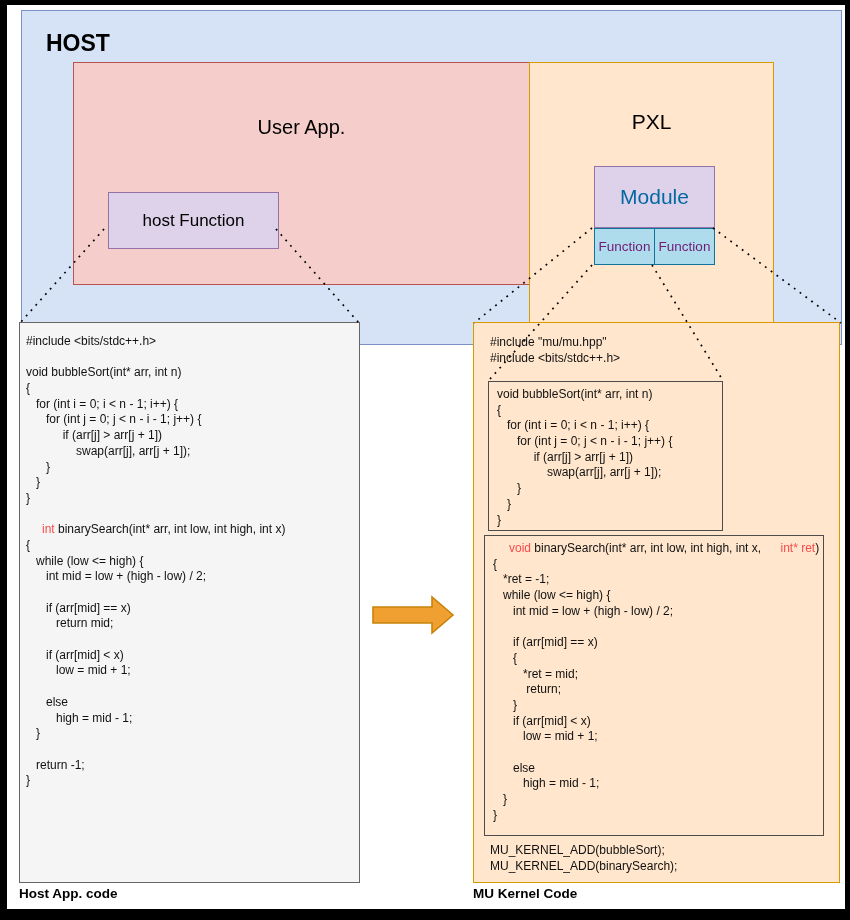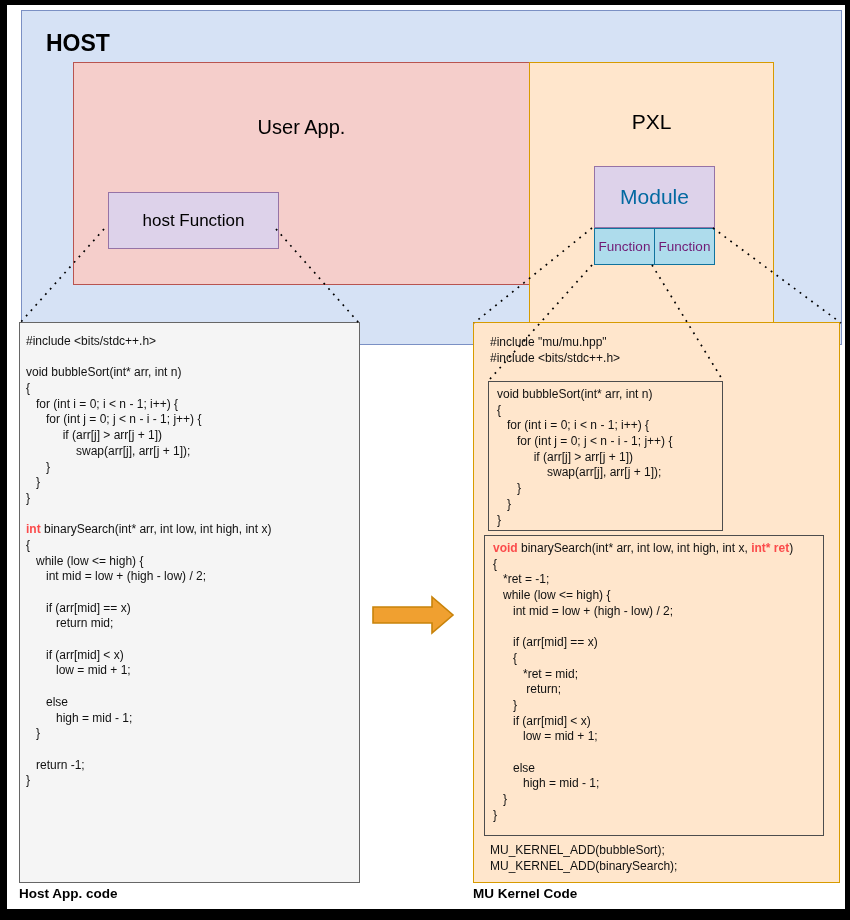--- a/index.html
+++ b/index.html
@@ -27,21 +27,21 @@
   .function-cell{flex:1;background:var(--function-fill);border:1.5px solid var(--function-stroke);
     display:flex;align-items:center;justify-content:center;font-size:13.5px;color:#701a75;}
   .function-cell + .function-cell{border-left:none;}
 
   
   .code-block{position:absolute;top:322px;height:561px;}
   .code-block.left{left:19px;width:341px;background:var(--gray-fill);border:1px solid var(--gray-stroke);}
   .code-block.right{left:473px;width:367px;background:var(--pxl-fill);border:1.6px solid var(--pxl-stroke);}
   .code{position:absolute;font-size:12px;color:var(--code-text);white-space:pre;}
   .code-line{height:15.7px;line-height:15.7px;}
-  .kw{color:var(--keyword-red);font-weight:bold;}
+  .kw{color:var(--keyword-red);font-weight:normal;margin-left:16px;}
   .host-code{left:6px;top:11px;}
   .kernel-includes{left:16px;top:12px;}
   .inner-box{position:absolute;border:1.8px solid var(--inner-box-stroke);}
   .bubble-box{left:14px;top:58px;width:235px;height:150px;}
   .binary-box{left:10px;top:212px;width:340px;height:301px;padding-left:24px;}
   .inner-box .code{left:8px;top:5px;}
   .kernel-footer{left:16px;top:520px;}
 
   
   .caption{position:absolute;top:886px;height:18px;text-align:left;font-weight:bold;font-size:13.5px;color:#000;}

